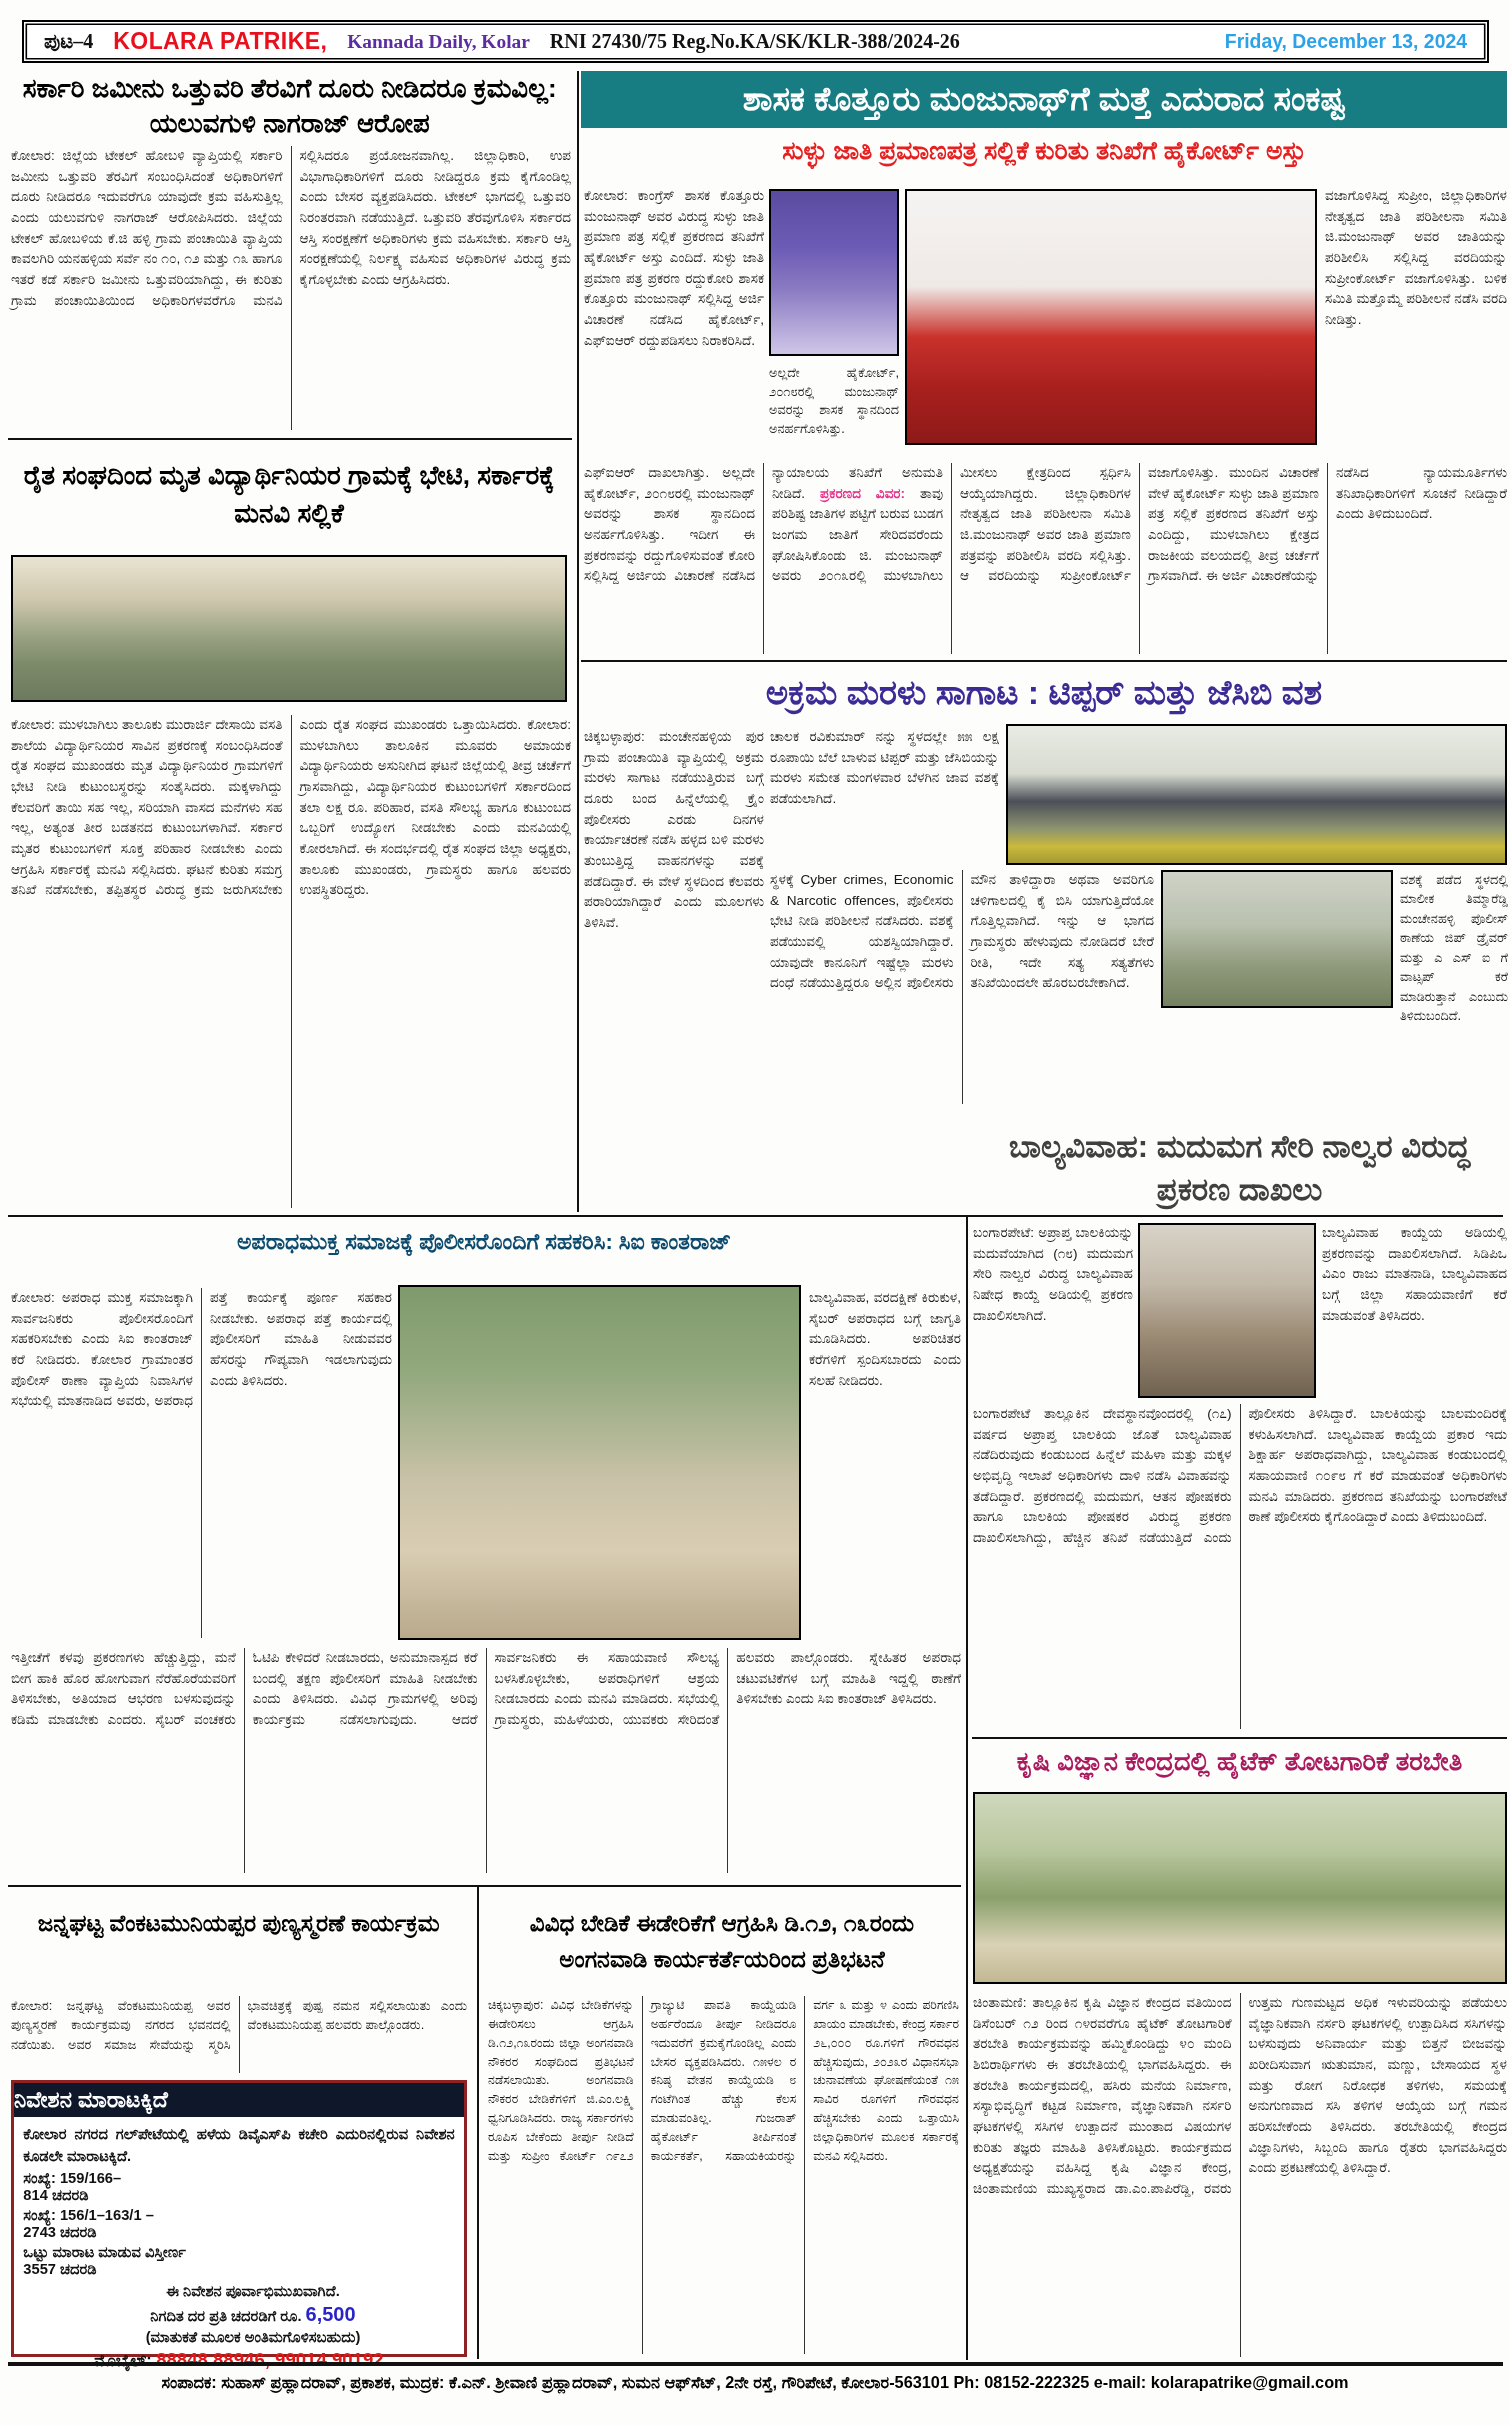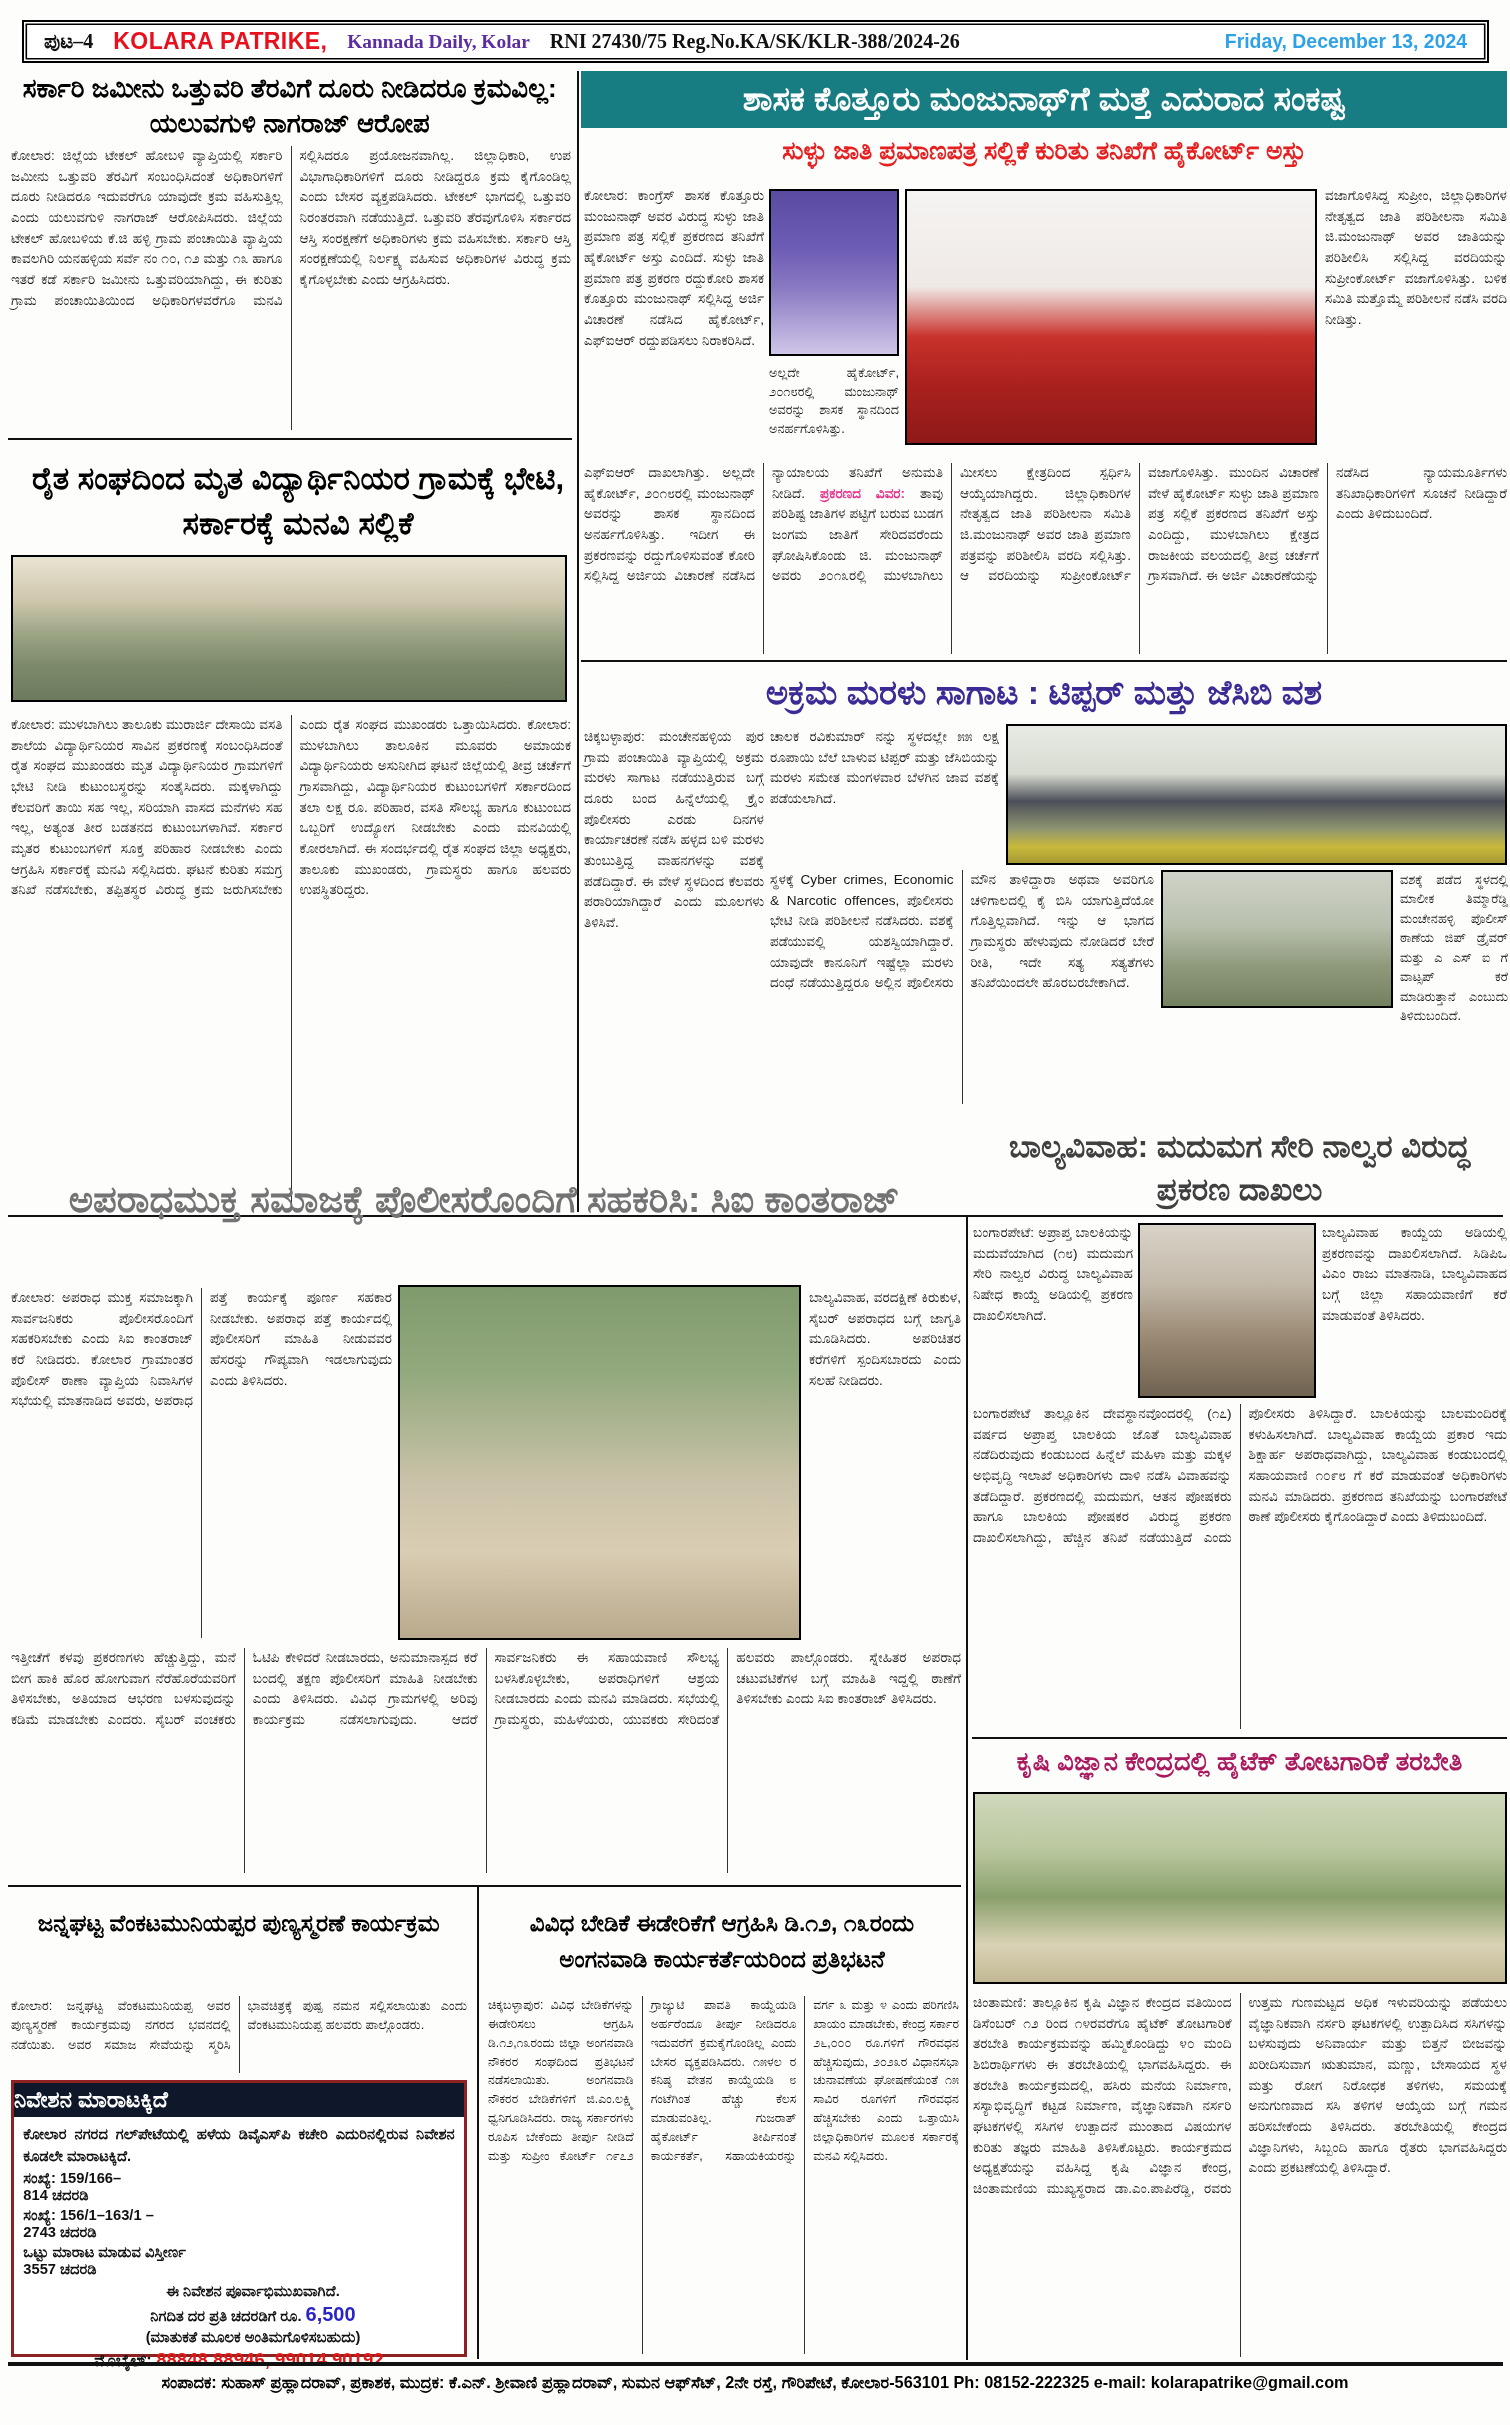--- a/index.html
+++ b/index.html
@@ -27,21 +27,21 @@
     font-size:13.6px; line-height:1.52; text-align:justify; color:#161616;
     column-gap:17px; column-rule:0.8px solid #333;
   }
   .photo { border:2.3px solid #000; position:absolute; }
   .vrule { position:absolute; width:1.5px; background:#111; }
   .hrule { position:absolute; height:2.3px; background:#111; }
   
   .artA-hl { position:absolute; left:7.7px; top:71px; width:564px; font-size:26px; line-height:1.35;text-align:center; }
   .artA-body { position:absolute; left:11px; top:146px; width:560px; height:284px; column-count:2; }
   
-  .artB-hl { position:absolute; left:16px; top:457px; width:564px; font-size:31px; line-height:1.45;text-align:center; }
+  .artB-hl { position:absolute; left:7px; top:457px; width:564px; font-size:26px; line-height:1.45;text-align:center; }
   .artB-photo { left:11px; top:555px; width:556px; height:147px;
     background:linear-gradient(180deg,#e9e4d2 0%,#cfc7ad 30%,#9aa383 55%,#7d8a6a 75%,#6d7a5e 100%); }
   .artB-body { position:absolute; left:11px; top:715px; width:560px; height:493px; column-count:2; }
   
   .artC-banner { position:absolute; left:581px; top:71px; width:926px; height:57px;
     background:#177d82; color:#fff; font-weight:bold; font-size:33px;
     display:flex; align-items:center; justify-content:center; }
   .artC-sub { position:absolute; left:581px; top:136px; width:926px; font-size:25px; font-weight:bold; color:#e62020; text-align:center; }
   .artC-col1 { position:absolute; left:584px; top:186px; width:180px; height:270px; column-count:1; }
   .artC-portrait { left:769px; top:189px; width:130px; height:167px;
@@ -56,21 +56,21 @@
   .artD-hl { position:absolute; left:581px; top:673px; width:926px; font-size:34px; color:#3c2b95; }
   .artD-colL { position:absolute; left:584px; top:727px; width:180px; height:377px; }
   .artD-colM1 { position:absolute; left:770px; top:727px; width:229px; height:136px; }
   .artD-truck { left:1006px; top:724px; width:501px; height:141px;
     background:linear-gradient(180deg,#e8ebe4 0%,#d7dbd0 35%,#4c4f58 55%,#8d9470 75%,#c9b93c 88%,#a59a33 100%); }
   .artD-colM2 { position:absolute; left:770px; top:870px; width:384px; height:234px; column-count:2; }
   .artD-man { left:1161px; top:870px; width:232px; height:138px;
     background:linear-gradient(180deg,#cfd3c8 0%,#b9c0ae 40%,#8f9a7c 70%,#74815f 100%); }
   .artD-colR { position:absolute; left:1400px; top:870px; width:108px; height:234px; font-size:12.8px; }
   
-  .artG-hl { position:absolute; left:7.7px; top:1179px; width:953px; font-size:37px; color:#737373; }
+  .artG-hl { position:absolute; left:7.7px; top:1229px; width:953px; font-size:22px; color:#0c4a6e; }
   .artG-colL { position:absolute; left:11px; top:1288px; width:381px; height:350px; column-count:2; }
   .artG-photo { left:398px; top:1285px; width:403px; height:355px;
     background:linear-gradient(180deg,#7f9a6d 0%,#93a97e 25%,#c9c2a8 55%,#d9cdb3 75%,#b9a98c 100%); }
   .artG-colR { position:absolute; left:809px; top:1288px; width:152px; height:350px; }
   .artG-bottom { position:absolute; left:11px; top:1648px; width:950px; height:225px; column-count:4; }
   
   .artE-hl { position:absolute; left:972px; top:1125px; width:535px; font-size:31px; color:#404040; line-height:1.4; }
   .artE-colL { position:absolute; left:973px; top:1223px; width:160px; height:175px; }
   .artE-portrait { left:1138px; top:1223px; width:178px; height:175px;
     background:linear-gradient(180deg,#d8d3c8 0%,#c2b8a8 35%,#9b8a74 65%,#6f6250 100%); }

